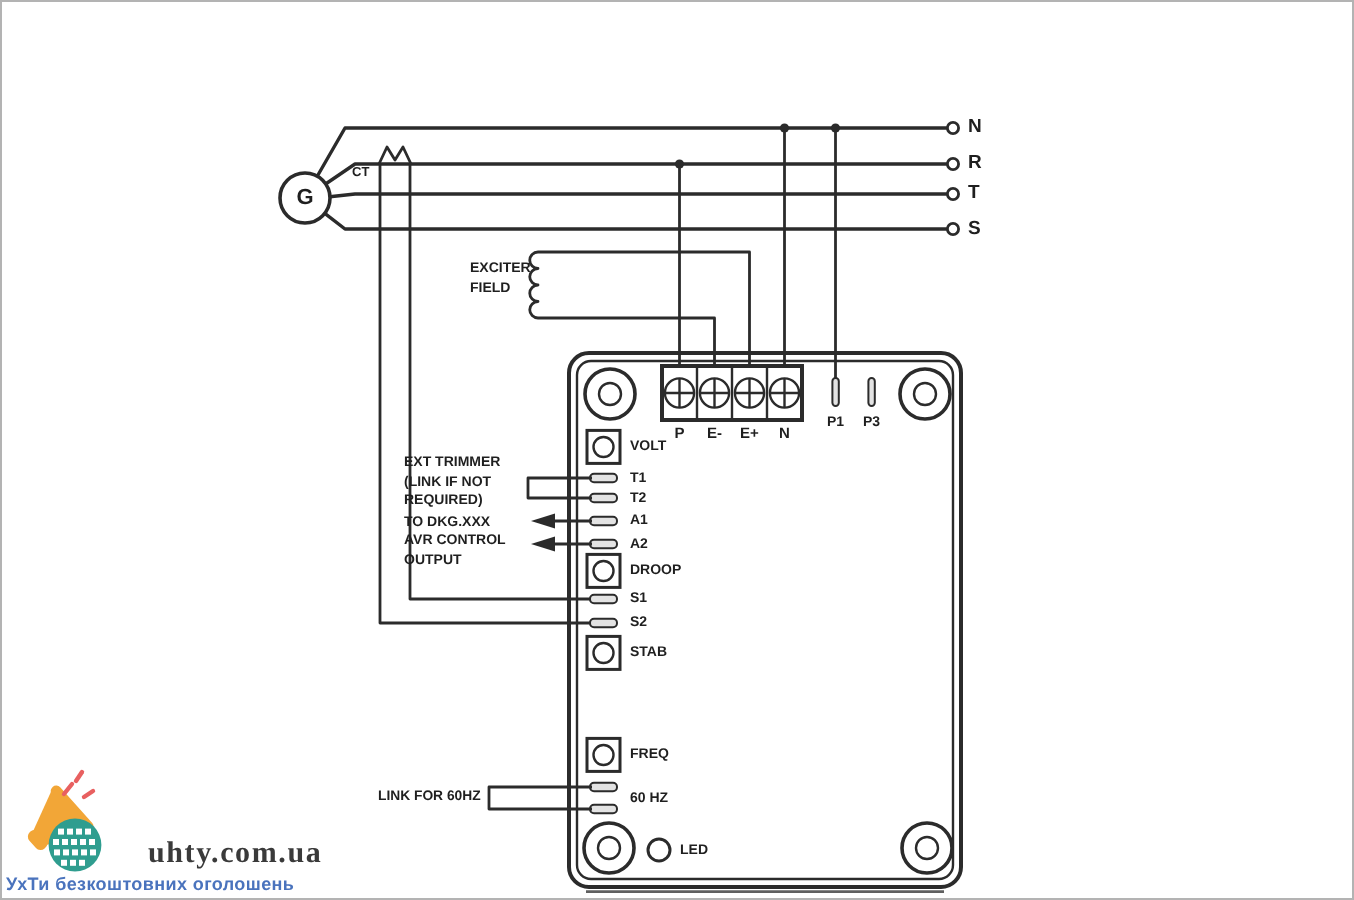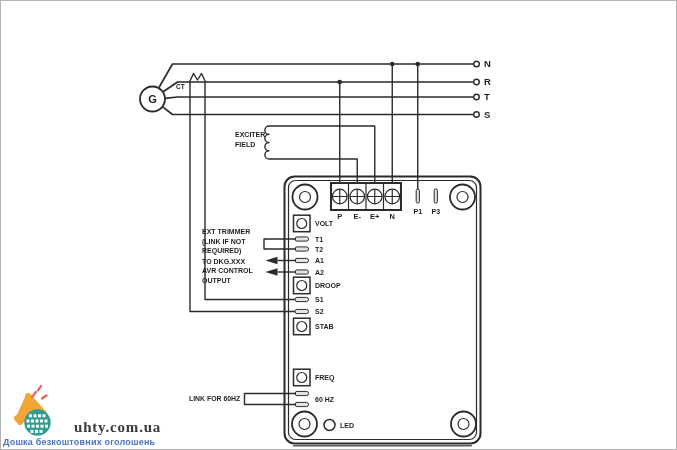--- a/index.html
+++ b/index.html
@@ -242,15 +242,15 @@
   <div class="lbl f7" style="left:314px;top:267.5px;">A2</div>
   <div class="lbl f7" style="left:314px;top:281px;">DROOP</div>
   <div class="lbl f7" style="left:314px;top:295px;">S1</div>
   <div class="lbl f7" style="left:314px;top:307px;">S2</div>
   <div class="lbl f7" style="left:314px;top:322px;">STAB</div>
   <div class="lbl f7" style="left:314px;top:373px;">FREQ</div>
   <div class="lbl f7" style="left:314px;top:394.5px;">60 HZ</div>
   <div class="lbl f7" style="left:339px;top:420.5px;">LED</div>
 
   <div class="site">uhty.com.ua</div>
-  <div class="tagline">Дошка безкоштовних оголошень</div>
+  <div class="tagline">УхТи безкоштовних оголошень</div>
 
 </div>
 
 </body></html>

